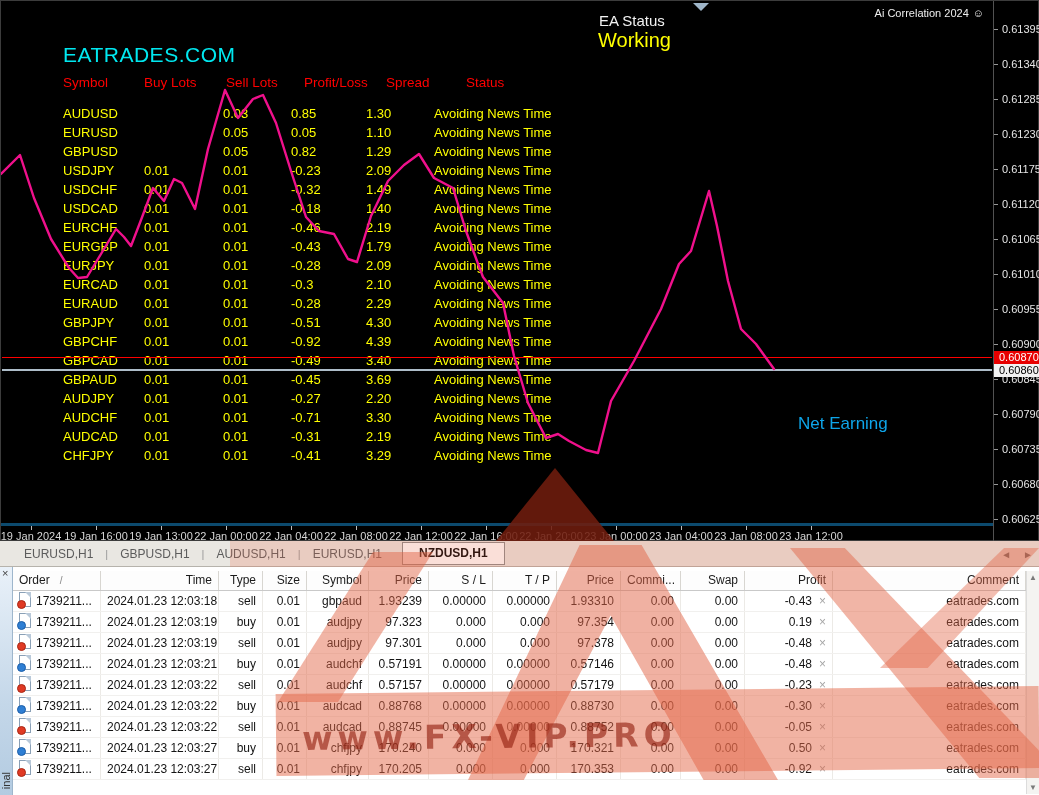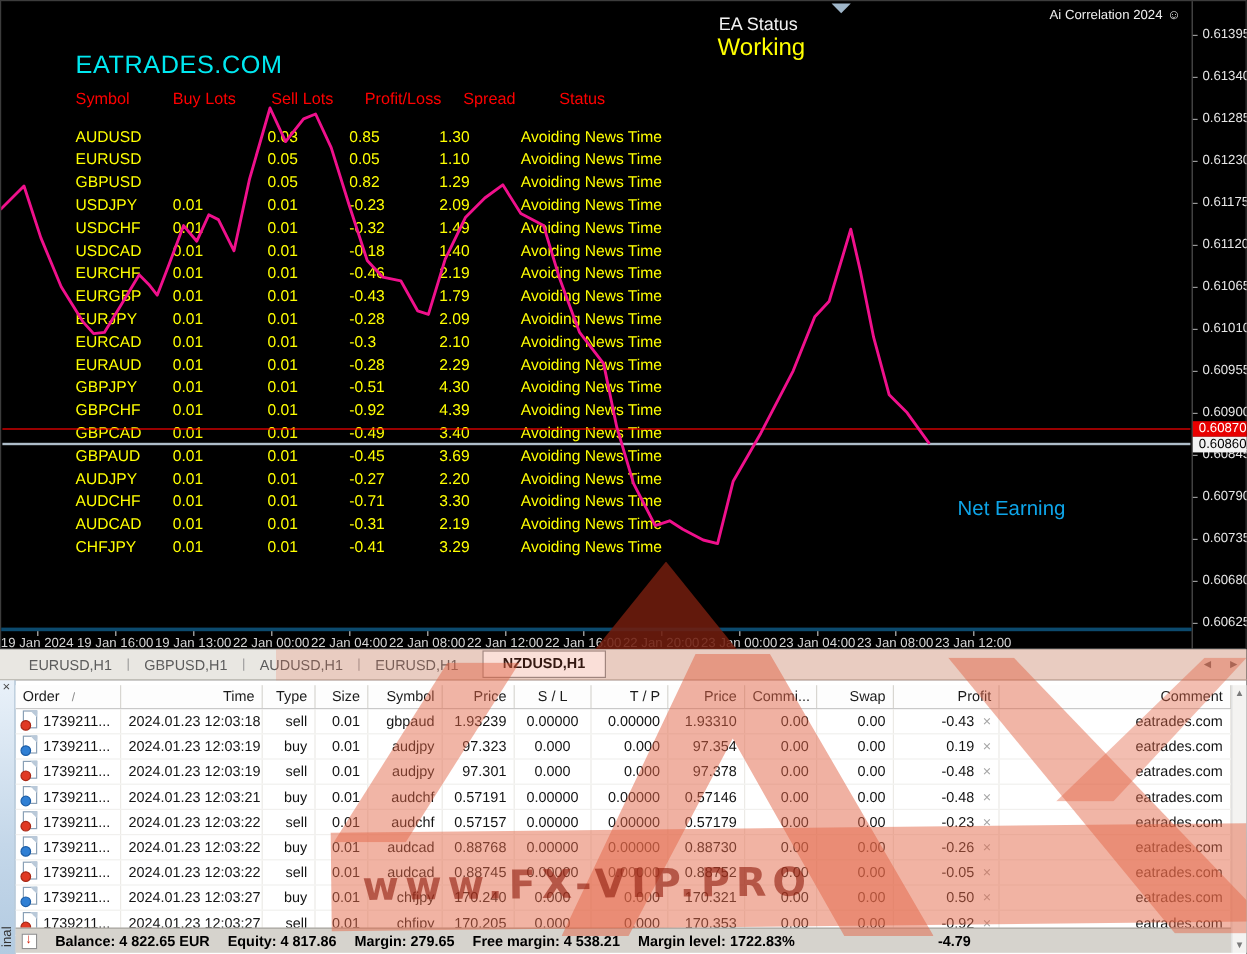--- a/index.html
+++ b/index.html
@@ -67,21 +67,21 @@
   #t-head{position:absolute;left:13px;top:4px;right:13px;height:20px;display:flex;background:#fdfdfd;
           border-bottom:1px solid #c9c9c9;box-sizing:border-box;color:#1b1b1b;}
   .th{line-height:19px;}
   .th .sort-marker{color:#888;margin-left:10px;font-size:10px;}
   #t-rows{position:absolute;left:13px;top:24px;right:13px;}
   .trow{display:flex;height:20px;line-height:20px;color:#141414;border-bottom:1px solid #f1f0ee;}
   .tcell{box-sizing:border-box;padding:0 6px;text-align:right;border-right:1px solid #eceae6;
          overflow:hidden;white-space:nowrap;}
   .th.tcell{border-right:1px solid #d8d6d1;}
   .col0{width:88px;text-align:left;}.col1{width:118px;}.col2{width:44px;}.col3{width:44px;}
-  .col4{width:62px;}.col5{width:60px;}.col6{width:64px;text-align:center;}.col7{width:64px;}.col8{width:64px;}
+  .col4{width:62px;}.col5{width:60px;}.col6{width:64px;}.col7{width:64px;}.col8{width:64px;}
   .col9{width:60px;}.col10{width:64px;}.col11{width:88px;}.col12{flex:1;}
   .profit-cell{display:flex;justify-content:flex-end;gap:7px;}
   .row-close{color:#a6a6a6;font-size:12px;}
   .doc-icon{position:relative;display:inline-block;width:10px;height:13px;background:#fff;
             border:1px solid #8aa0b6;margin-right:5px;vertical-align:-2px;}
   .doc-icon::before{content:'';position:absolute;right:-1px;top:-1px;border:3px solid #b9c9d9;
             border-left-color:transparent;border-bottom-color:transparent;}
   .doc-icon::after{content:'';position:absolute;left:-3px;bottom:-3px;width:7px;height:7px;border-radius:50%;}
   .doc-icon.buy::after{background:#2f7fd4;border:1px solid #1c5ea8;}
   .doc-icon.sell::after{background:#e03a24;border:1px solid #a82714;}
@@ -499,21 +499,21 @@
           <div class="tcell col2">buy</div>
           <div class="tcell col3">0.01</div>
           <div class="tcell col4">audcad</div>
           <div class="tcell col5">0.88768</div>
           <div class="tcell col6">0.00000</div>
           <div class="tcell col7">0.00000</div>
           <div class="tcell col8">0.88730</div>
           <div class="tcell col9">0.00</div>
           <div class="tcell col10">0.00</div>
           <div class="tcell col11 profit-cell">
-            <span>-0.26</span>
+            <span>-0.30</span>
             <span class="row-close">×</span>
           </div>
           <div class="tcell col12">eatrades.com</div>
         </div>
         <div class="trow">
           <div class="tcell col0"><span class="doc-icon sell"></span><span>1739211...</span></div>
           <div class="tcell col1">2024.01.23 12:03:22</div>
           <div class="tcell col2">sell</div>
           <div class="tcell col3">0.01</div>
           <div class="tcell col4">audcad</div>
@@ -560,29 +560,20 @@
           <div class="tcell col9">0.00</div>
           <div class="tcell col10">0.00</div>
           <div class="tcell col11 profit-cell">
             <span>-0.92</span>
             <span class="row-close">×</span>
           </div>
           <div class="tcell col12">eatrades.com</div>
         </div>
       </div>
 
-    <div id="t-balance">
-      <span id="bal-icon"></span>
-      <span>Balance: 4 822.65 EUR</span>
-      <span>Equity: 4 817.86</span>
-      <span>Margin: 279.65</span>
-      <span>Free margin: 4 538.21</span>
-      <span>Margin level: 1722.83%</span>
-      <span id="bal-profit">-4.79</span>
-    </div>
 
     <div id="t-scroll">
       <span class="scroll-btn" id="scroll-up">▲</span>
       <span class="scroll-btn" id="scroll-down">▼</span>
     </div>
   </div>
 
   <div class="wm" id="wm-tab-tint"></div>
   <div class="wm" id="wm-shape1"></div>
   <div class="wm" id="wm-shape2"></div>

